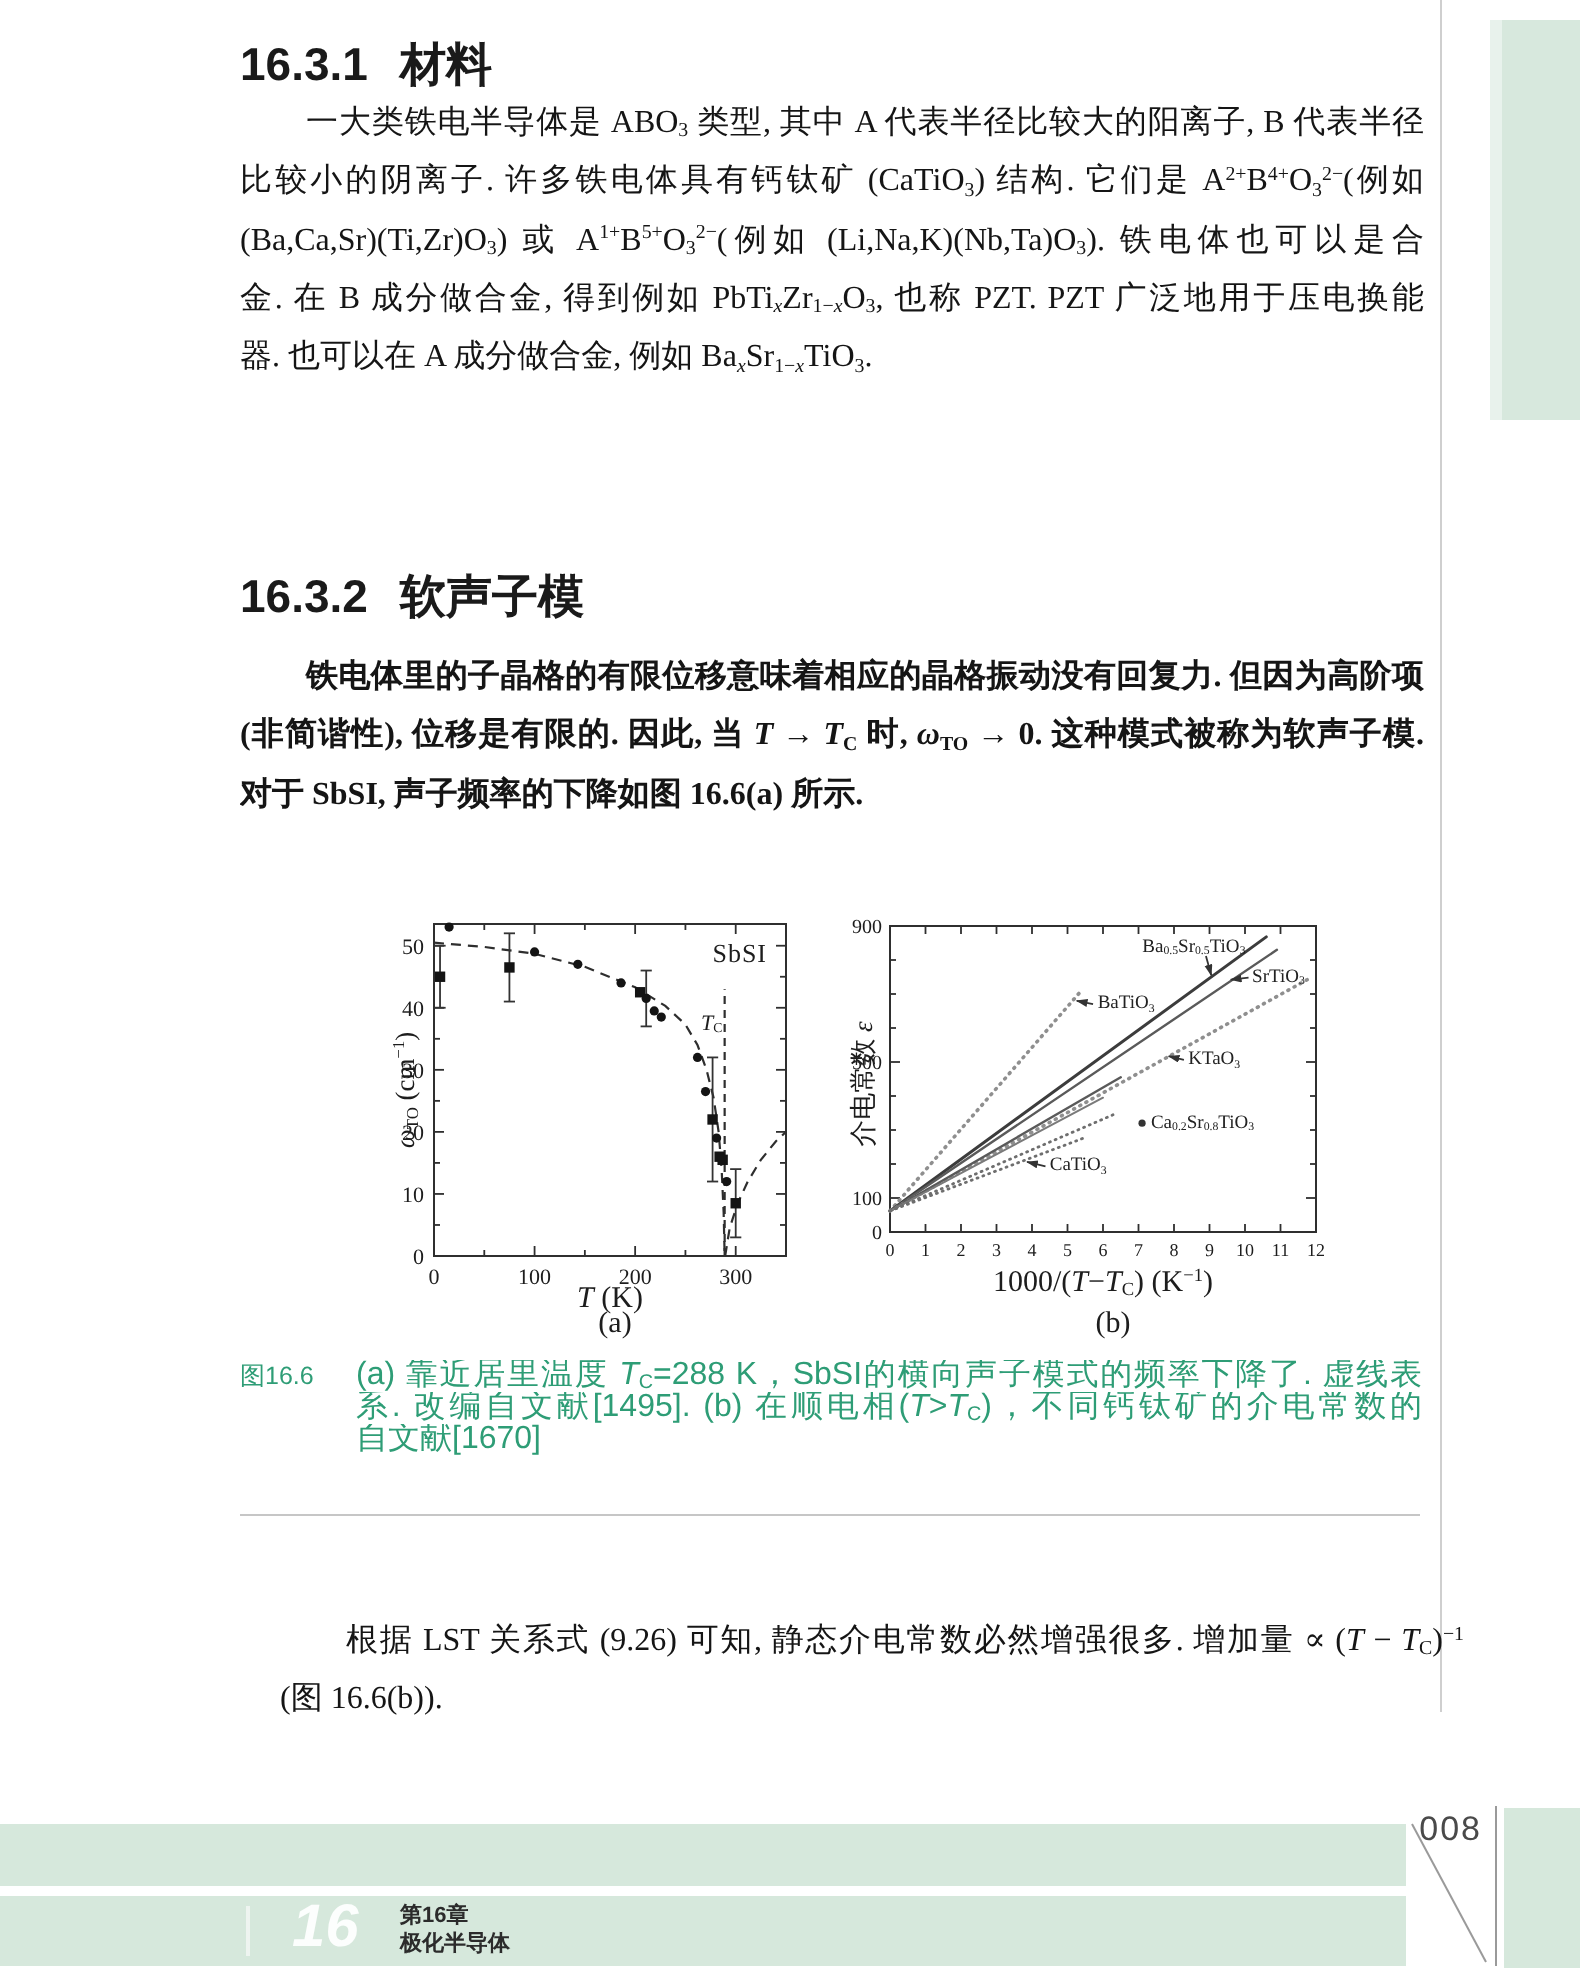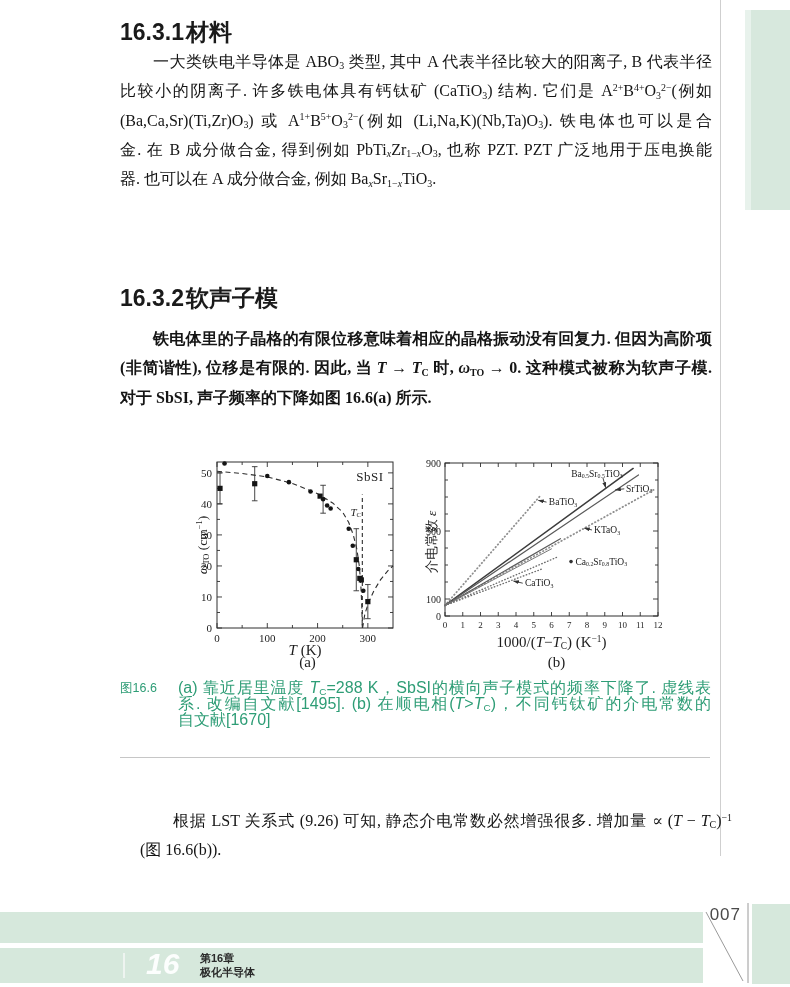--- a/index.html
+++ b/index.html
@@ -3,21 +3,21 @@
 <meta charset="utf-8">
 <style>
   html,body{margin:0;padding:0;background:#ffffff;}
   .page{position:relative;width:790px;height:987px;background:#fff;overflow:hidden;
         font-family:"Liberation Serif","DejaVu Serif",serif;color:#151515;}
   
   .vrule{position:absolute;left:720px;top:0;width:1px;height:856px;background:#cfcfcf;}
   .corner-tab{position:absolute;left:745px;top:10px;width:45px;height:200px;
               background:#d7e8dd;border-left:6px solid #e8f2ec;}
   
-  .head{position:absolute;left:120px;display:flex;gap:2px;
+  .head{position:absolute;left:120px;display:flex;gap:16px;
         font-family:"Liberation Sans","DejaVu Sans",sans-serif;font-weight:bold;
         font-size:23px;line-height:26px;color:#1a1a1a;}
   .h1{top:0px;}
   .h2{top:266px;}
   
   .para{position:absolute;left:120px;width:592px;font-size:16px;}
   .p1{top:47px;} .p2{top:196px;} .p3{top:324px;font-weight:bold;} .p4{top:806px;margin-left:20px;}
   .tl{height:29.3px;line-height:29.3px;text-align:justify;text-align-last:justify;overflow:hidden;}
   .tl-last{text-align:right;text-align-last:left;}
   .tl-ind{text-indent:33px;}
@@ -304,15 +304,15 @@
   <div class="fchap">
     <div>第16章</div>
     <div>极化半导体</div>
   </div>
 
   <svg class="corner-svg" width="90" height="87">
     <rect x="52" y="4" width="38" height="80" fill="#d6e8dc"></rect>
     <line x1="48" y1="3" x2="48" y2="83" stroke="#9a9a9a" stroke-width="1"></line>
     <line x1="6" y1="12" x2="43" y2="81" stroke="#9a9a9a" stroke-width="1"></line>
   </svg>
-  <div class="pagenum">007</div>
+  <div class="pagenum">008</div>
 
 </div>
 
 </body></html>

